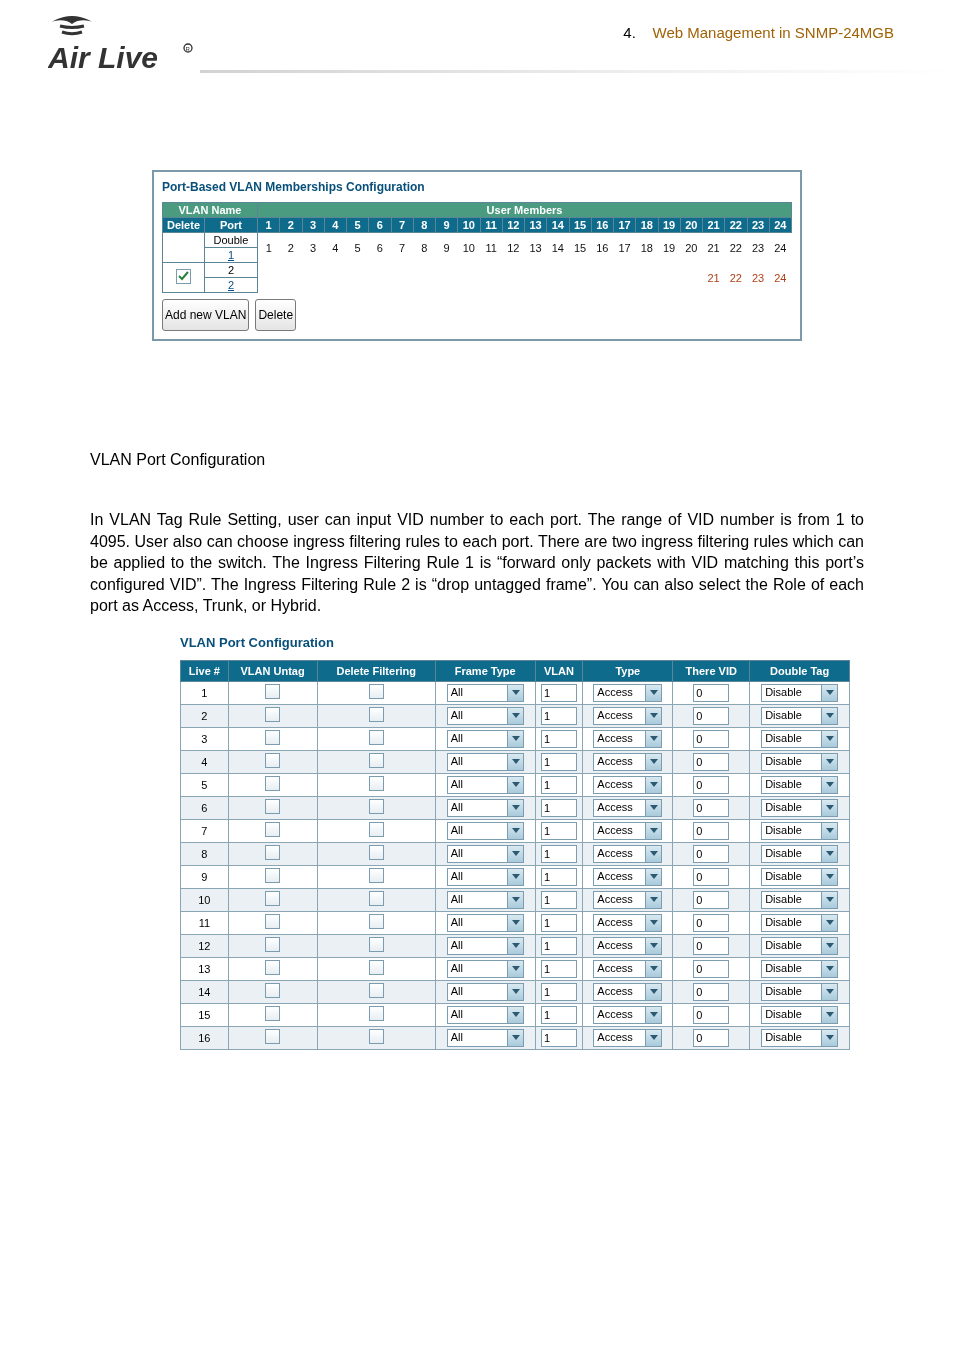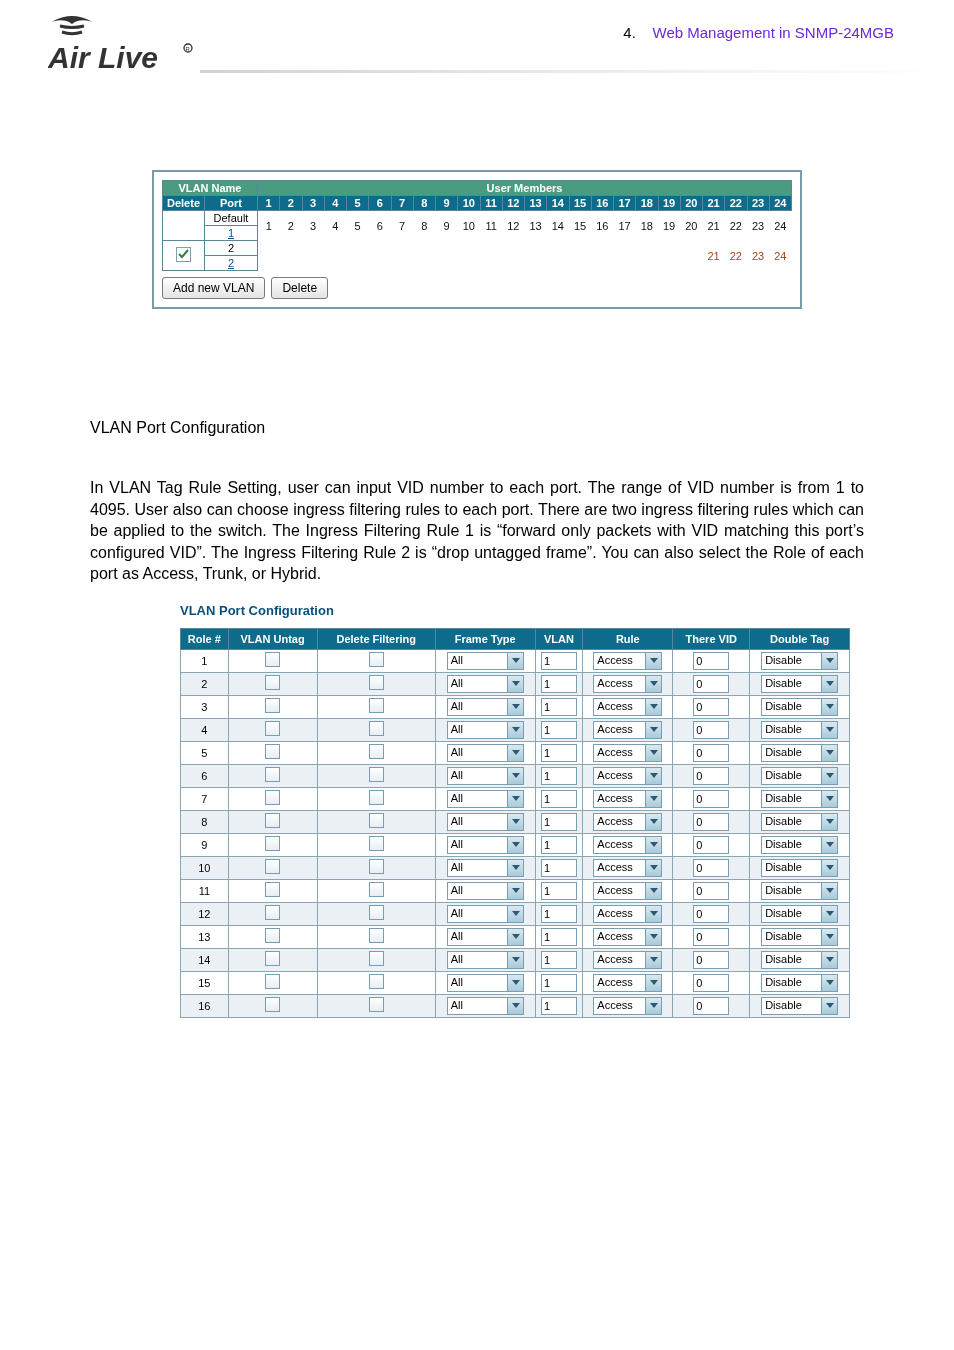--- a/index.html
+++ b/index.html
@@ -26,21 +26,21 @@
       width: 147px;
       height: 80px;
     }
     .header-right {
       position: absolute;
       right: 60px;
       top: 24px;
       font-size: 15px;
     }
     .breadcrumb-num { color: #000; }
-    .breadcrumb-text { color: #6d28d9; }
+    .breadcrumb-text { color: #a16207; }
 
     .hairline {
       position: absolute;
       left: 200px;
       right: 0;
       top: 70px;
       height: 3px;
     }
     .hairline::before {
       content: "";
@@ -95,22 +95,22 @@
       color: #111;
     }
     .pbvmc-table .link { color: #0a4f85; text-decoration: underline; }
     .btn-row {
       margin-top: 6px;
       display: flex;
       gap: 6px;
     }
     .winbtn {
       font: 12px Arial;
-      height: 22px;
-      padding: 1px 10px;
+      height: 32px;
+      padding: 1px 2px;
       background: linear-gradient(to bottom, #fff, #e4e4e4);
       border: 1px solid #7a7a7a;
       border-radius: 3px;
     }
 
     
     .section-heading {
       font-size: 16px;
       margin-top: 110px;
     }
@@ -214,20 +214,21 @@
     <span class="breadcrumb-num">4.</span>
     &nbsp;&nbsp;
     <span class="breadcrumb-text">Web Management in SNMP-24MGB</span>
   </div>
   <div class="hairline"></div>
 </div>
 
 <div class="body">
 
   <div class="pbvmc">
+    <div class="pbvmc-title">Port-Based VLAN Memberships Configuration</div>
     <table class="pbvmc-table">
       <colgroup>
         <col style="width:42px">
           <col style="width:53px">
         <col>
           <col>
           <col>
           <col>
           <col>
           <col>
@@ -278,21 +279,21 @@
             <td class="hdr">18</td>
             <td class="hdr">19</td>
             <td class="hdr">20</td>
             <td class="hdr">21</td>
             <td class="hdr">22</td>
             <td class="hdr">23</td>
             <td class="hdr">24</td>
           </tr>
       <tr id="pbvmc-row-0">
         <td rowspan="2"></td>
-        <td>Default</td>
+        <td>Double</td>
       <td class="num-cell" rowspan="2">1</td>
             <td class="num-cell" rowspan="2">2</td>
             <td class="num-cell" rowspan="2">3</td>
             <td class="num-cell" rowspan="2">4</td>
             <td class="num-cell" rowspan="2">5</td>
             <td class="num-cell" rowspan="2">6</td>
             <td class="num-cell" rowspan="2">7</td>
             <td class="num-cell" rowspan="2">8</td>
             <td class="num-cell" rowspan="2">9</td>
             <td class="num-cell" rowspan="2">10</td>
@@ -371,26 +372,26 @@
           <col style="width:90px">
           <col style="width:120px">
         <col style="width:100px">
           <col style="width:48px">
           <col style="width:90px">
         <col style="width:78px">
           <col style="width:100px">
       </colgroup>
       <thead>
           <tr id="vpc-head">
-            <th>Role #</th>
+            <th>Live #</th>
             <th>VLAN Untag</th>
             <th>Delete Filtering</th>
             <th>Frame Type</th>
             <th>VLAN</th>
-            <th>Rule</th>
+            <th>Type</th>
             <th>There VID</th>
             <th>Double Tag</th>
           </tr>
         </thead>
       <tbody id="vpc-body">
           <tr>
             <td>1</td>
             <td><span class="chk"></span></td>
             <td><span class="chk"></span></td>
             <td><span class="drop" style="width:72px">All<span class="arrow"></span></span></td>

